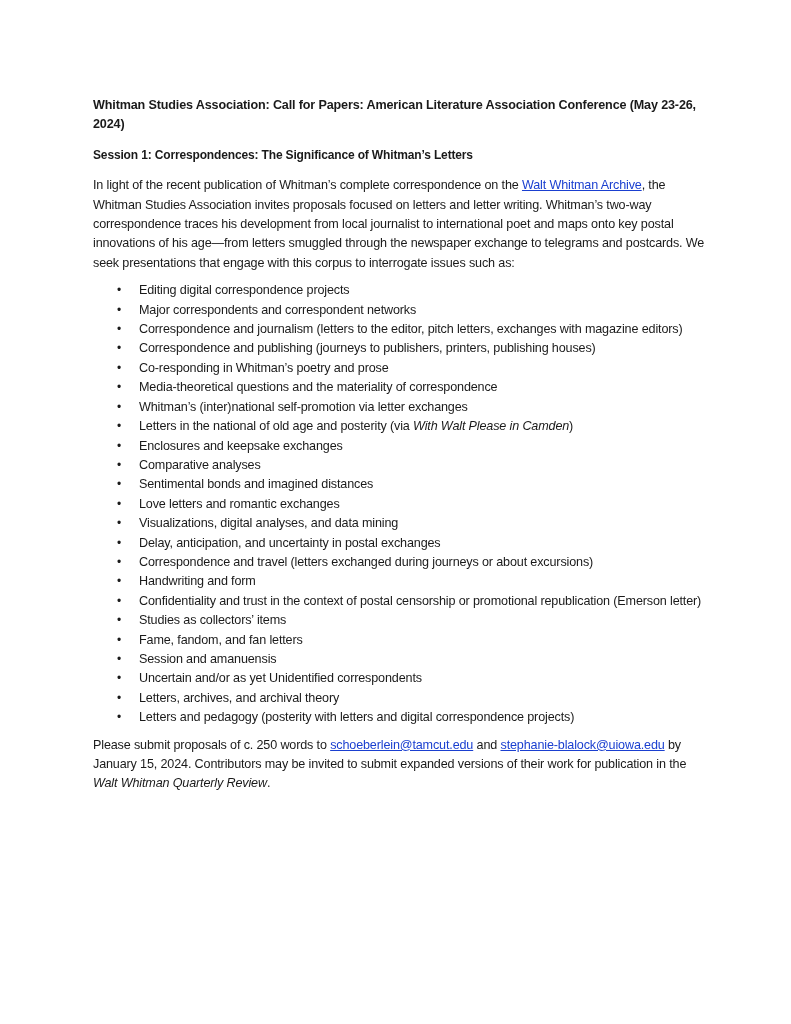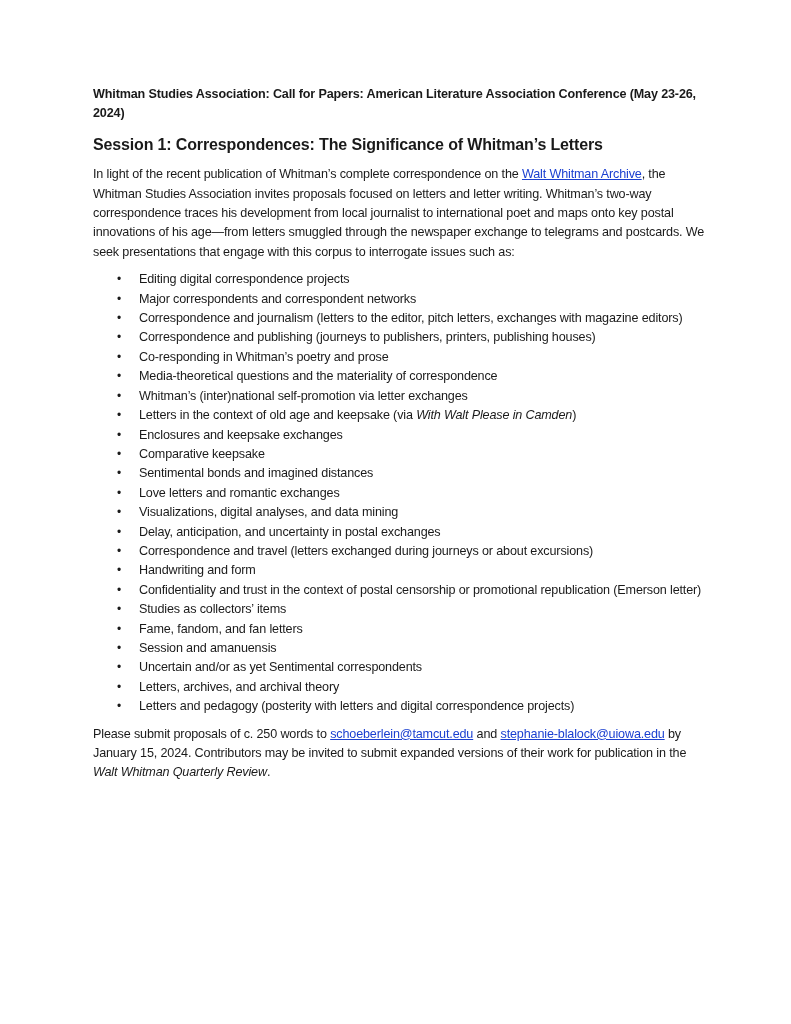--- a/index.html
+++ b/index.html
@@ -11,36 +11,36 @@
       width: 791px;
       height: 1024px;
       position: relative;
       overflow: hidden;
       font-family: "Liberation Sans", "DejaVu Sans", sans-serif;
       color: #1a1a1a;
     }
     .page {
       position: absolute;
       left: 93px;
-      top: 85px;
+      top: 96px;
       width: 620px;
       font-size: 12.6px;
       line-height: 19.4px;
       letter-spacing: -0.15px;
     }
     .title {
       font-weight: bold;
       margin: 0 0 11px 0;
       font-size: 12.6px;
       line-height: 19.4px;
     }
     .session {
       font-weight: bold;
       margin: 0 0 11px 0;
-      font-size: 16px;
+      font-size: 12px;
       line-height: 19.4px;
     }
     .intro {
       margin: 0 0 8px 0;
     }
     .topics {
       list-style: none;
       margin: 0 0 8px 0;
       padding: 0;
     }
@@ -74,32 +74,32 @@
   <p class="intro"><span>In light of the recent publication of Whitman’s complete correspondence on the </span><a class="link" href="#" style="color: rgb(26, 63, 208);">Walt Whitman Archive</a><span>, the Whitman Studies Association invites proposals focused on letters and letter writing. Whitman’s two-way correspondence traces his development from local journalist to international poet and maps onto key postal innovations of his age—from letters smuggled through the newspaper exchange to telegrams and postcards. We seek presentations that engage with this corpus to interrogate issues such as:</span></p>
 
   <ul class="topics" id="topics">
       <li><span class="bullet">•</span><span>Editing digital correspondence projects</span></li>
       <li><span class="bullet">•</span><span>Major correspondents and correspondent networks</span></li>
       <li><span class="bullet">•</span><span>Correspondence and journalism (letters to the editor, pitch letters, exchanges with magazine editors)</span></li>
       <li><span class="bullet">•</span><span>Correspondence and publishing (journeys to publishers, printers, publishing houses)</span></li>
       <li><span class="bullet">•</span><span>Co-responding in Whitman’s poetry and prose</span></li>
       <li><span class="bullet">•</span><span>Media-theoretical questions and the materiality of correspondence</span></li>
       <li><span class="bullet">•</span><span>Whitman’s (inter)national self-promotion via letter exchanges</span></li>
-      <li><span class="bullet">•</span><span>Letters in the context of old age and keepsake (via </span><em>With Walt Please in Camden</em><span>)</span></li>
+      <li><span class="bullet">•</span><span>Letters in the national of old age and posterity (via </span><em>With Walt Please in Camden</em><span>)</span></li>
       <li><span class="bullet">•</span><span>Enclosures and keepsake exchanges</span></li>
-      <li><span class="bullet">•</span><span>Comparative keepsake</span></li>
+      <li><span class="bullet">•</span><span>Comparative analyses</span></li>
       <li><span class="bullet">•</span><span>Sentimental bonds and imagined distances</span></li>
       <li><span class="bullet">•</span><span>Love letters and romantic exchanges</span></li>
       <li><span class="bullet">•</span><span>Visualizations, digital analyses, and data mining</span></li>
       <li><span class="bullet">•</span><span>Delay, anticipation, and uncertainty in postal exchanges</span></li>
       <li><span class="bullet">•</span><span>Correspondence and travel  (letters exchanged during journeys or about excursions)</span></li>
       <li><span class="bullet">•</span><span>Handwriting and form</span></li>
       <li><span class="bullet">•</span><span>Confidentiality and trust in the context of postal censorship or promotional republication (Emerson letter)</span></li>
       <li><span class="bullet">•</span><span>Studies as collectors’ items</span></li>
       <li><span class="bullet">•</span><span>Fame, fandom, and fan letters</span></li>
       <li><span class="bullet">•</span><span>Session and amanuensis</span></li>
-      <li><span class="bullet">•</span><span>Uncertain and/or as yet Sentimental correspondents</span></li>
+      <li><span class="bullet">•</span><span>Uncertain and/or as yet Unidentified correspondents</span></li>
       <li><span class="bullet">•</span><span>Letters, archives, and archival theory</span></li>
       <li><span class="bullet">•</span><span>Letters and pedagogy (posterity with letters and digital correspondence projects)</span></li>
     </ul>
 
   <p class="closing"><span>Please submit proposals of c. 250 words to </span><a class="link" href="#" style="color: rgb(26, 63, 208);">schoeberlein@tamcut.edu</a><span> and </span><a class="link" href="#" style="color: rgb(26, 63, 208);">stephanie-blalock@uiowa.edu</a><span> by January 15, 2024. Contributors may be invited to submit expanded versions of their work for publication in the </span><em>Walt Whitman Quarterly Review</em><span>.</span></p>
 </div>
 
 </body></html>

